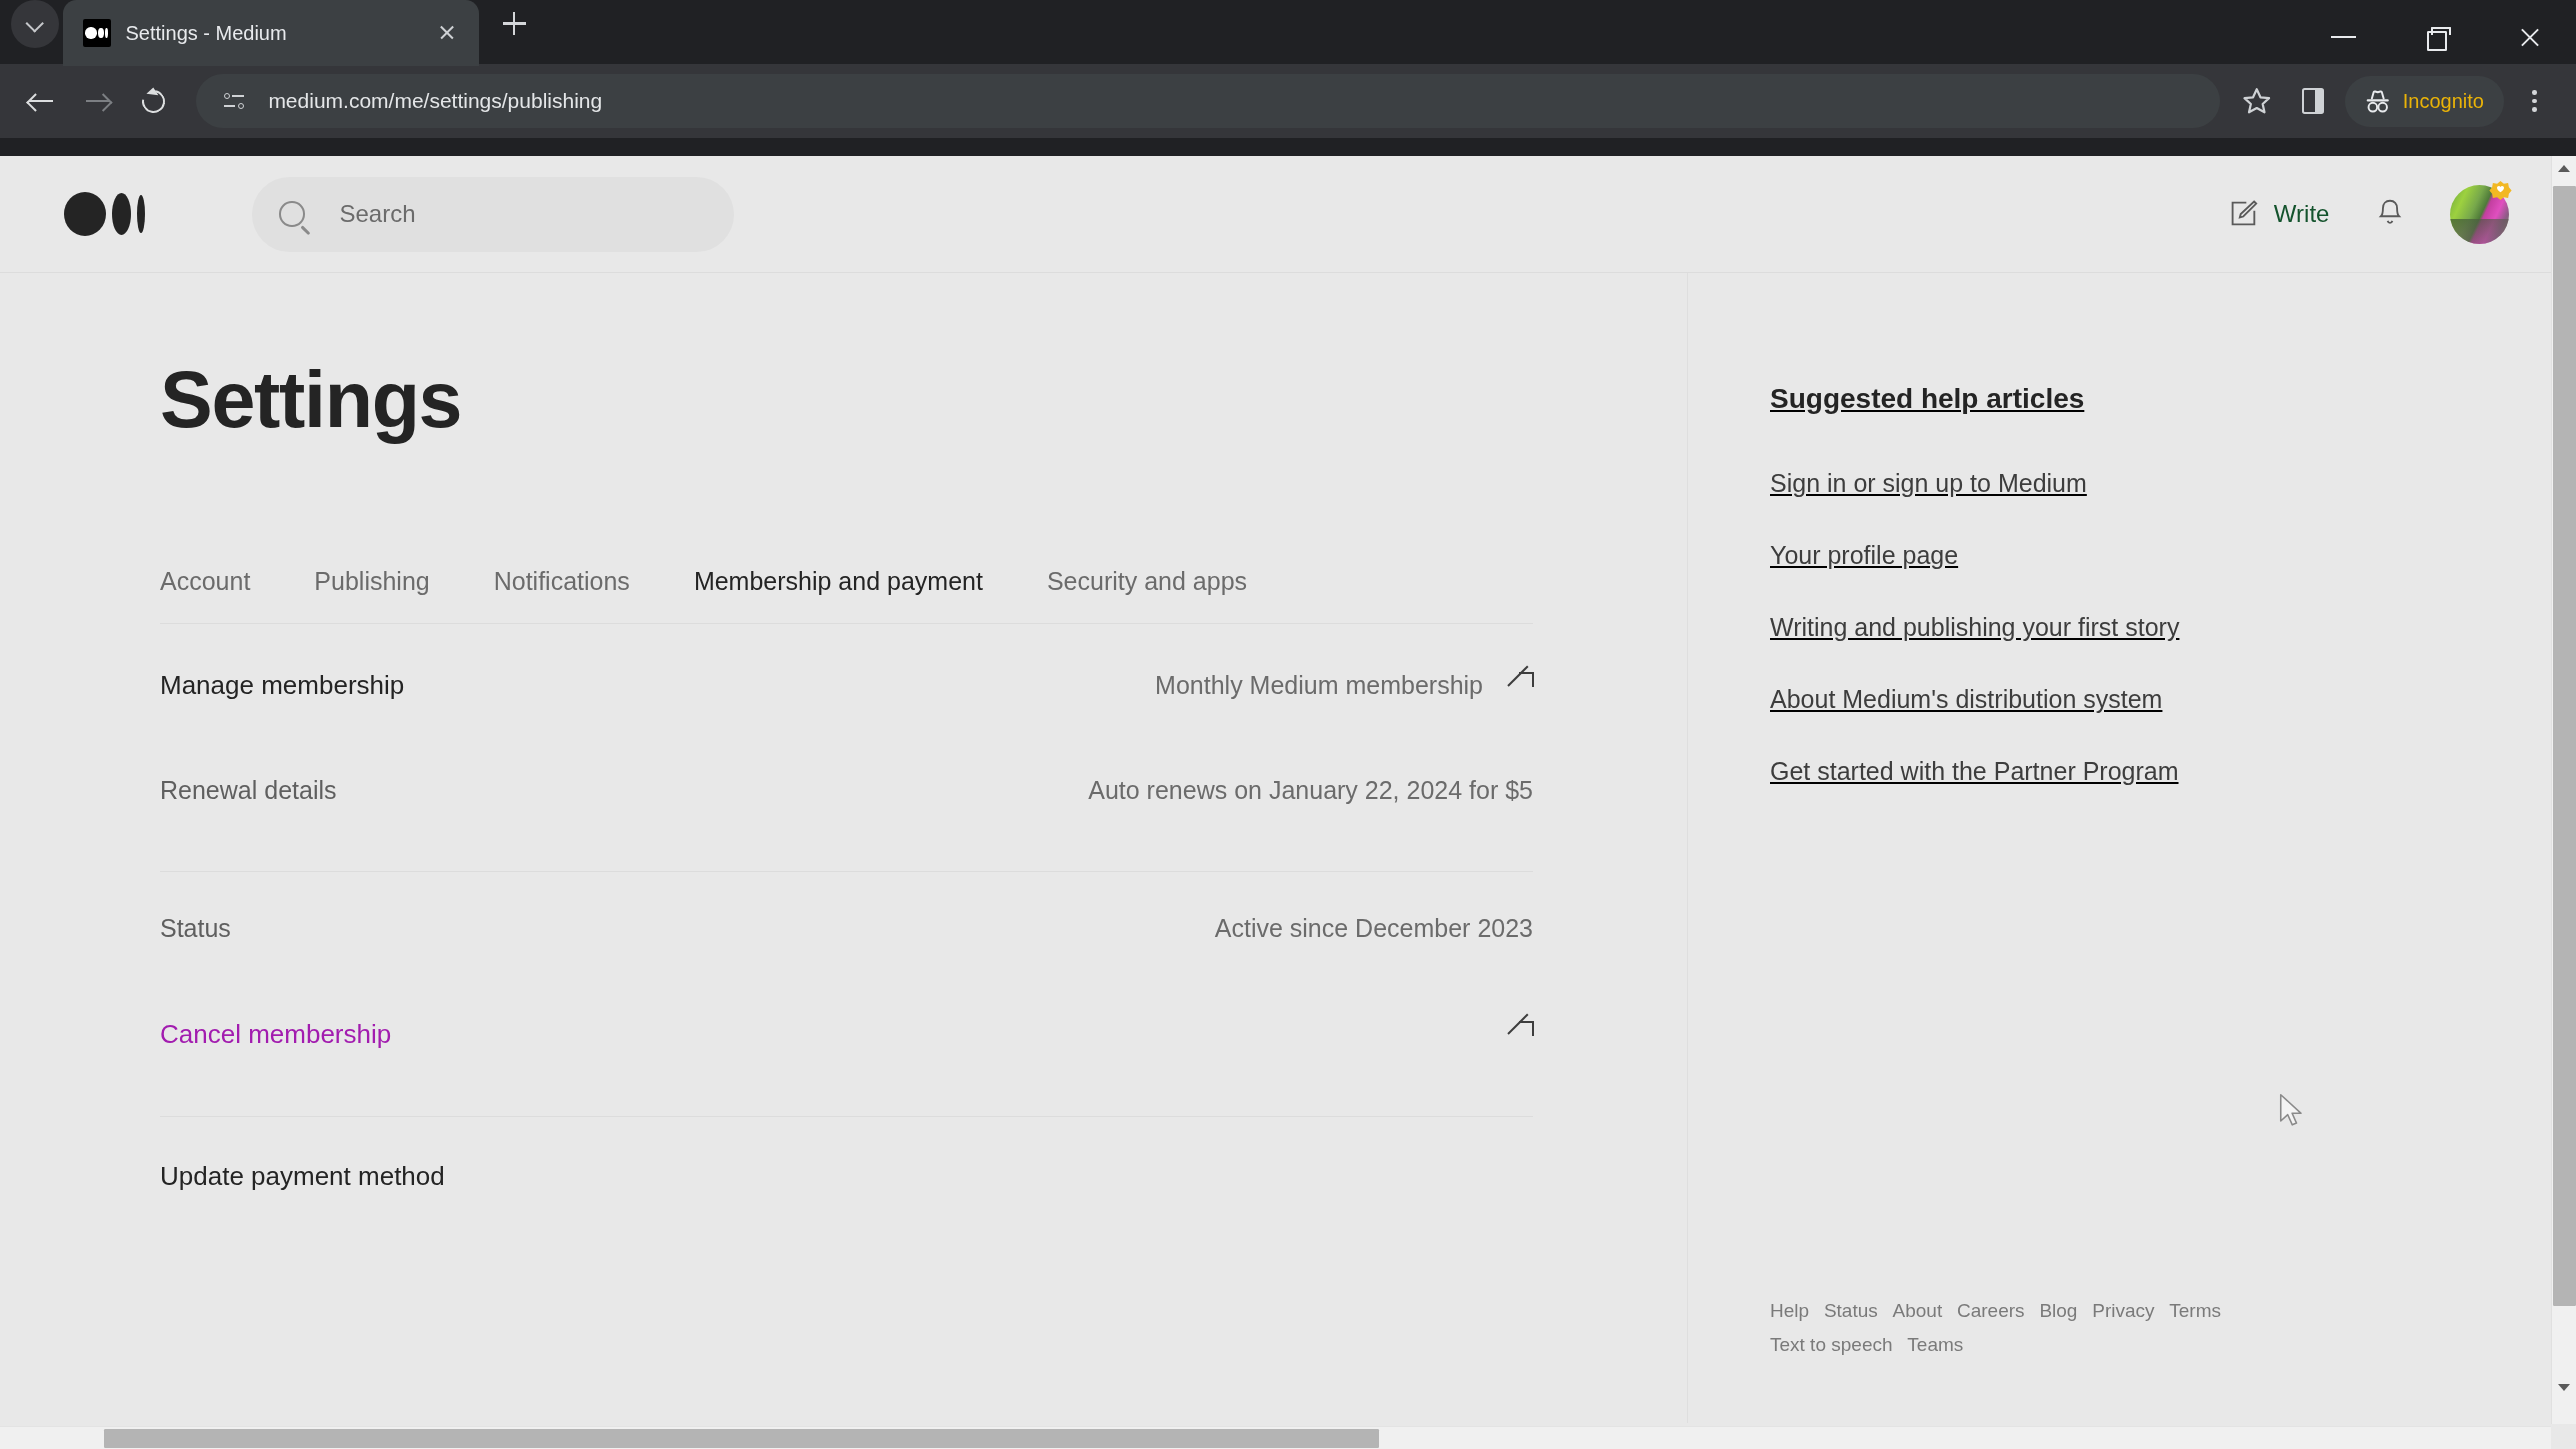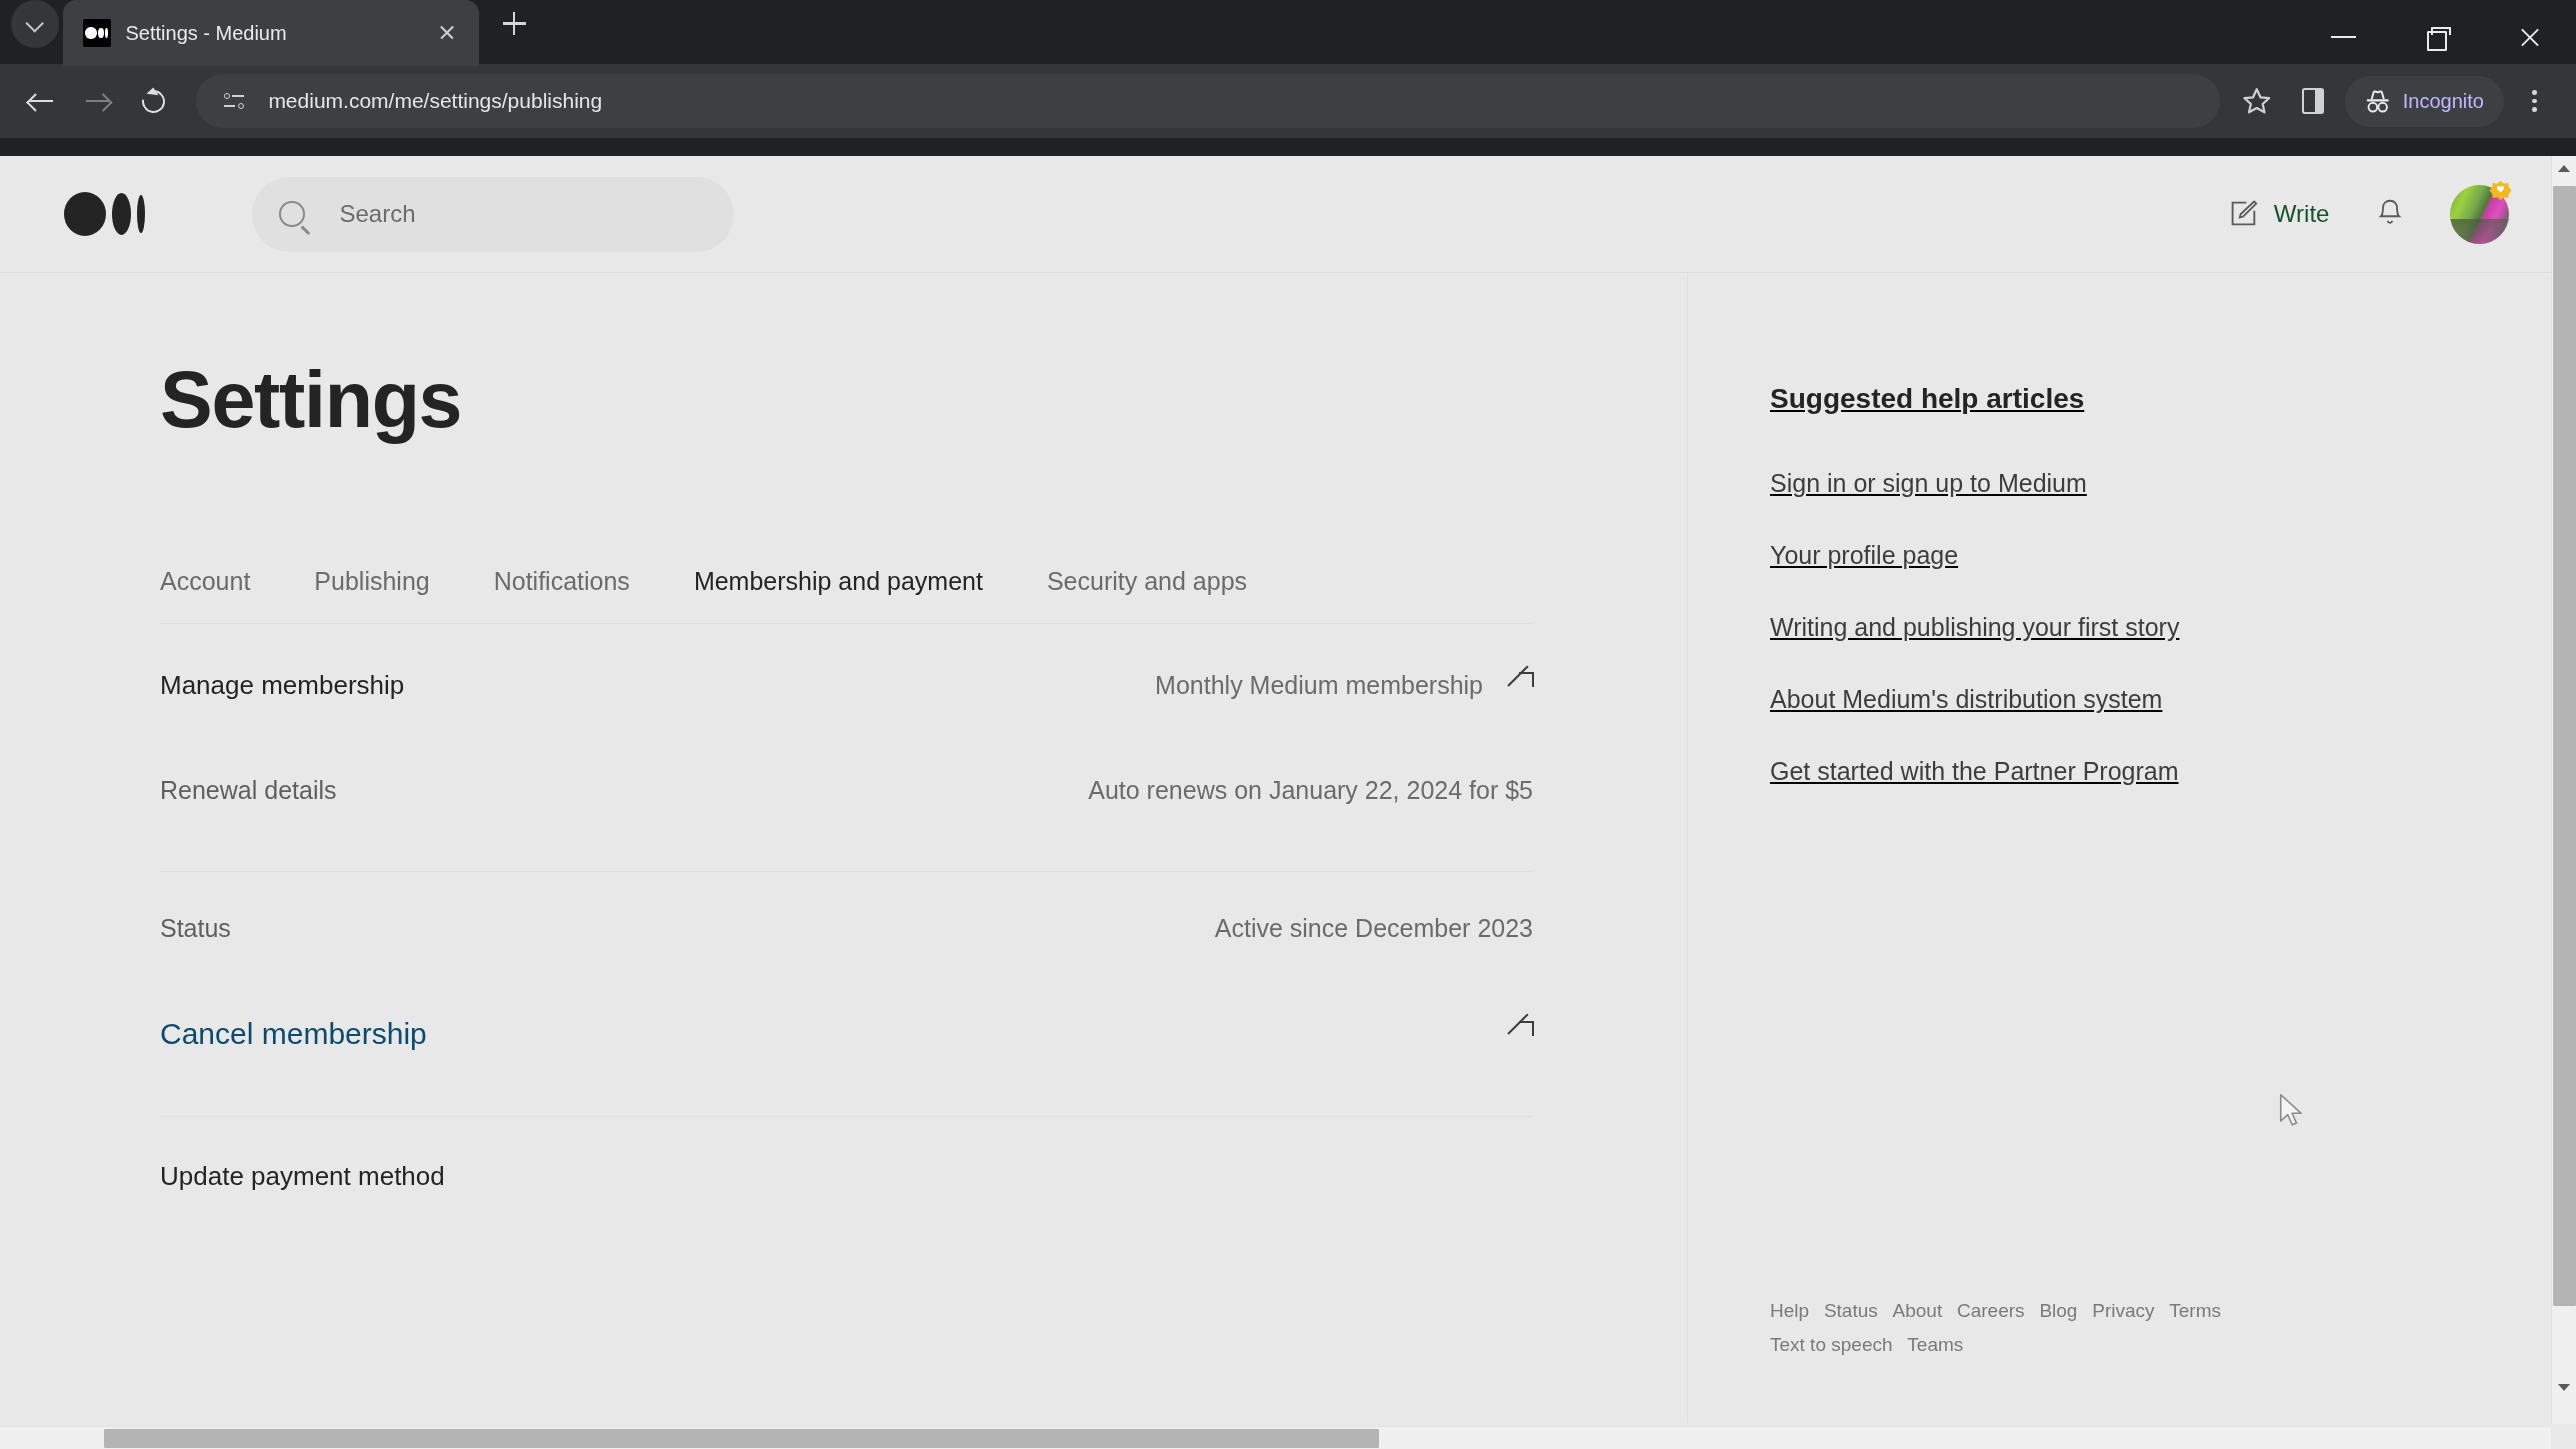--- a/index.html
+++ b/index.html
@@ -208,21 +208,21 @@
   .incognito-pill {
     height: 51px;
     background: #3c4043;
     border-radius: 25.5px;
     display: flex; align-items: center;
     padding: 0 20px 0 17.4px;
     gap: 10.7px;
     margin-left: 4px;
     flex: none;
   }
-  .incognito-label { color: #c4b5fd; font-size: 20px; white-space: nowrap; }
+  .incognito-label { color: #eab308; font-size: 20px; white-space: nowrap; }
   .kebab {
     width: 56px; height: 56px; border-radius: 28px;
     display:flex; flex-direction: column; align-items:center; justify-content:center; gap: 4px;
     flex: none; margin-left: 2.7px;
   }
   .kebab span { width: 4.7px; height: 4.7px; border-radius: 50%; background: #d4d6d9; display:block; }
 
   
   .viewport {
     position: absolute;
@@ -315,21 +315,21 @@
   .tab-item.active { color:#242424; }
 
   .row {
     width: 1373px;
     display: flex; align-items: center;
     height: 106px;
   }
   .row-sep { width: 1373px; height: 0.7px; background: #dcdcdc; }
   .row-label { font-size: 26px; color:#242424; }
   .row-label.muted { font-size: 25px; color:#5f5f5f; }
-  .row-label.danger { font-size: 30px; color:#0c4a6e; }
+  .row-label.danger { font-size: 26px; color:#a21caf; }
   .row-right { margin-left:auto; display:flex; align-items:center; gap: 23px; }
   .row-value { font-size: 25px; color:#6b6b6b; white-space: nowrap; }
 
   .ext-arrow { width: 27px; height: 27px; position: relative; flex:none; }
   .ext-arrow::before {
     content:""; position:absolute; left:2px; top:12.7px; width:28px; height:2px;
     background:#3d3d3d; transform: rotate(-45deg); transform-origin: left center;
   }
   .ext-arrow::after {
     content:""; position:absolute; right:-1.3px; top:0px;

